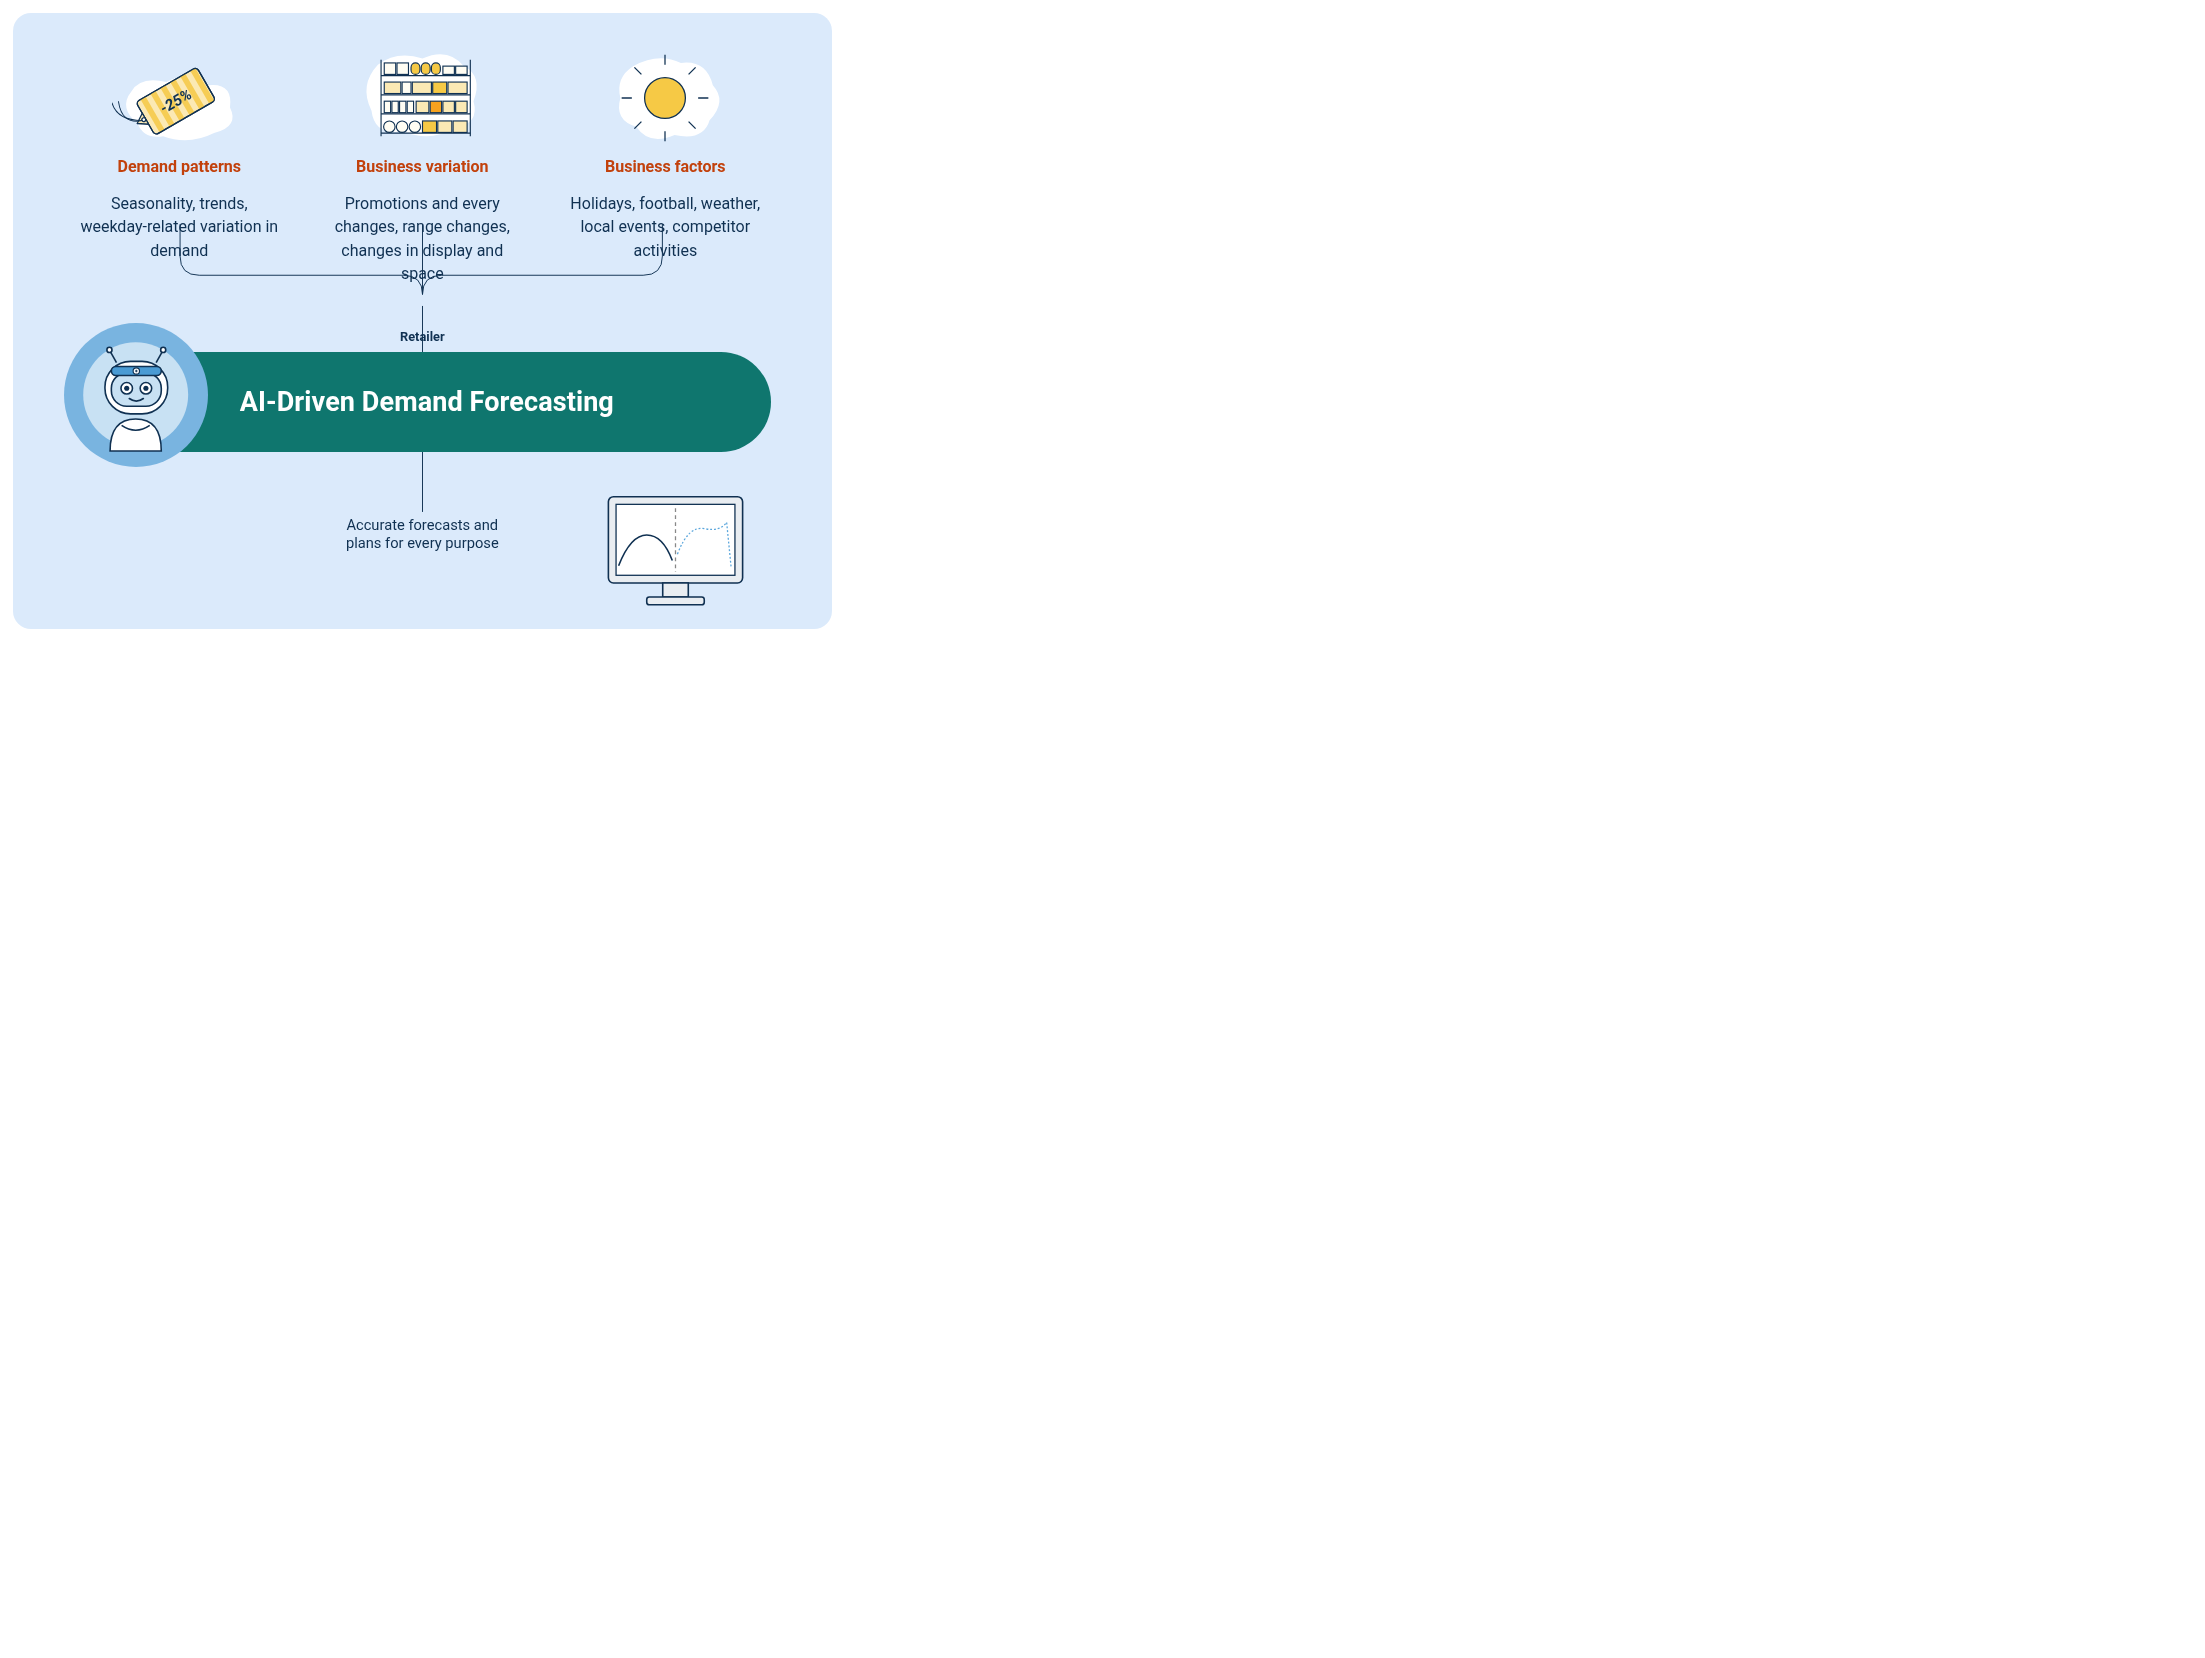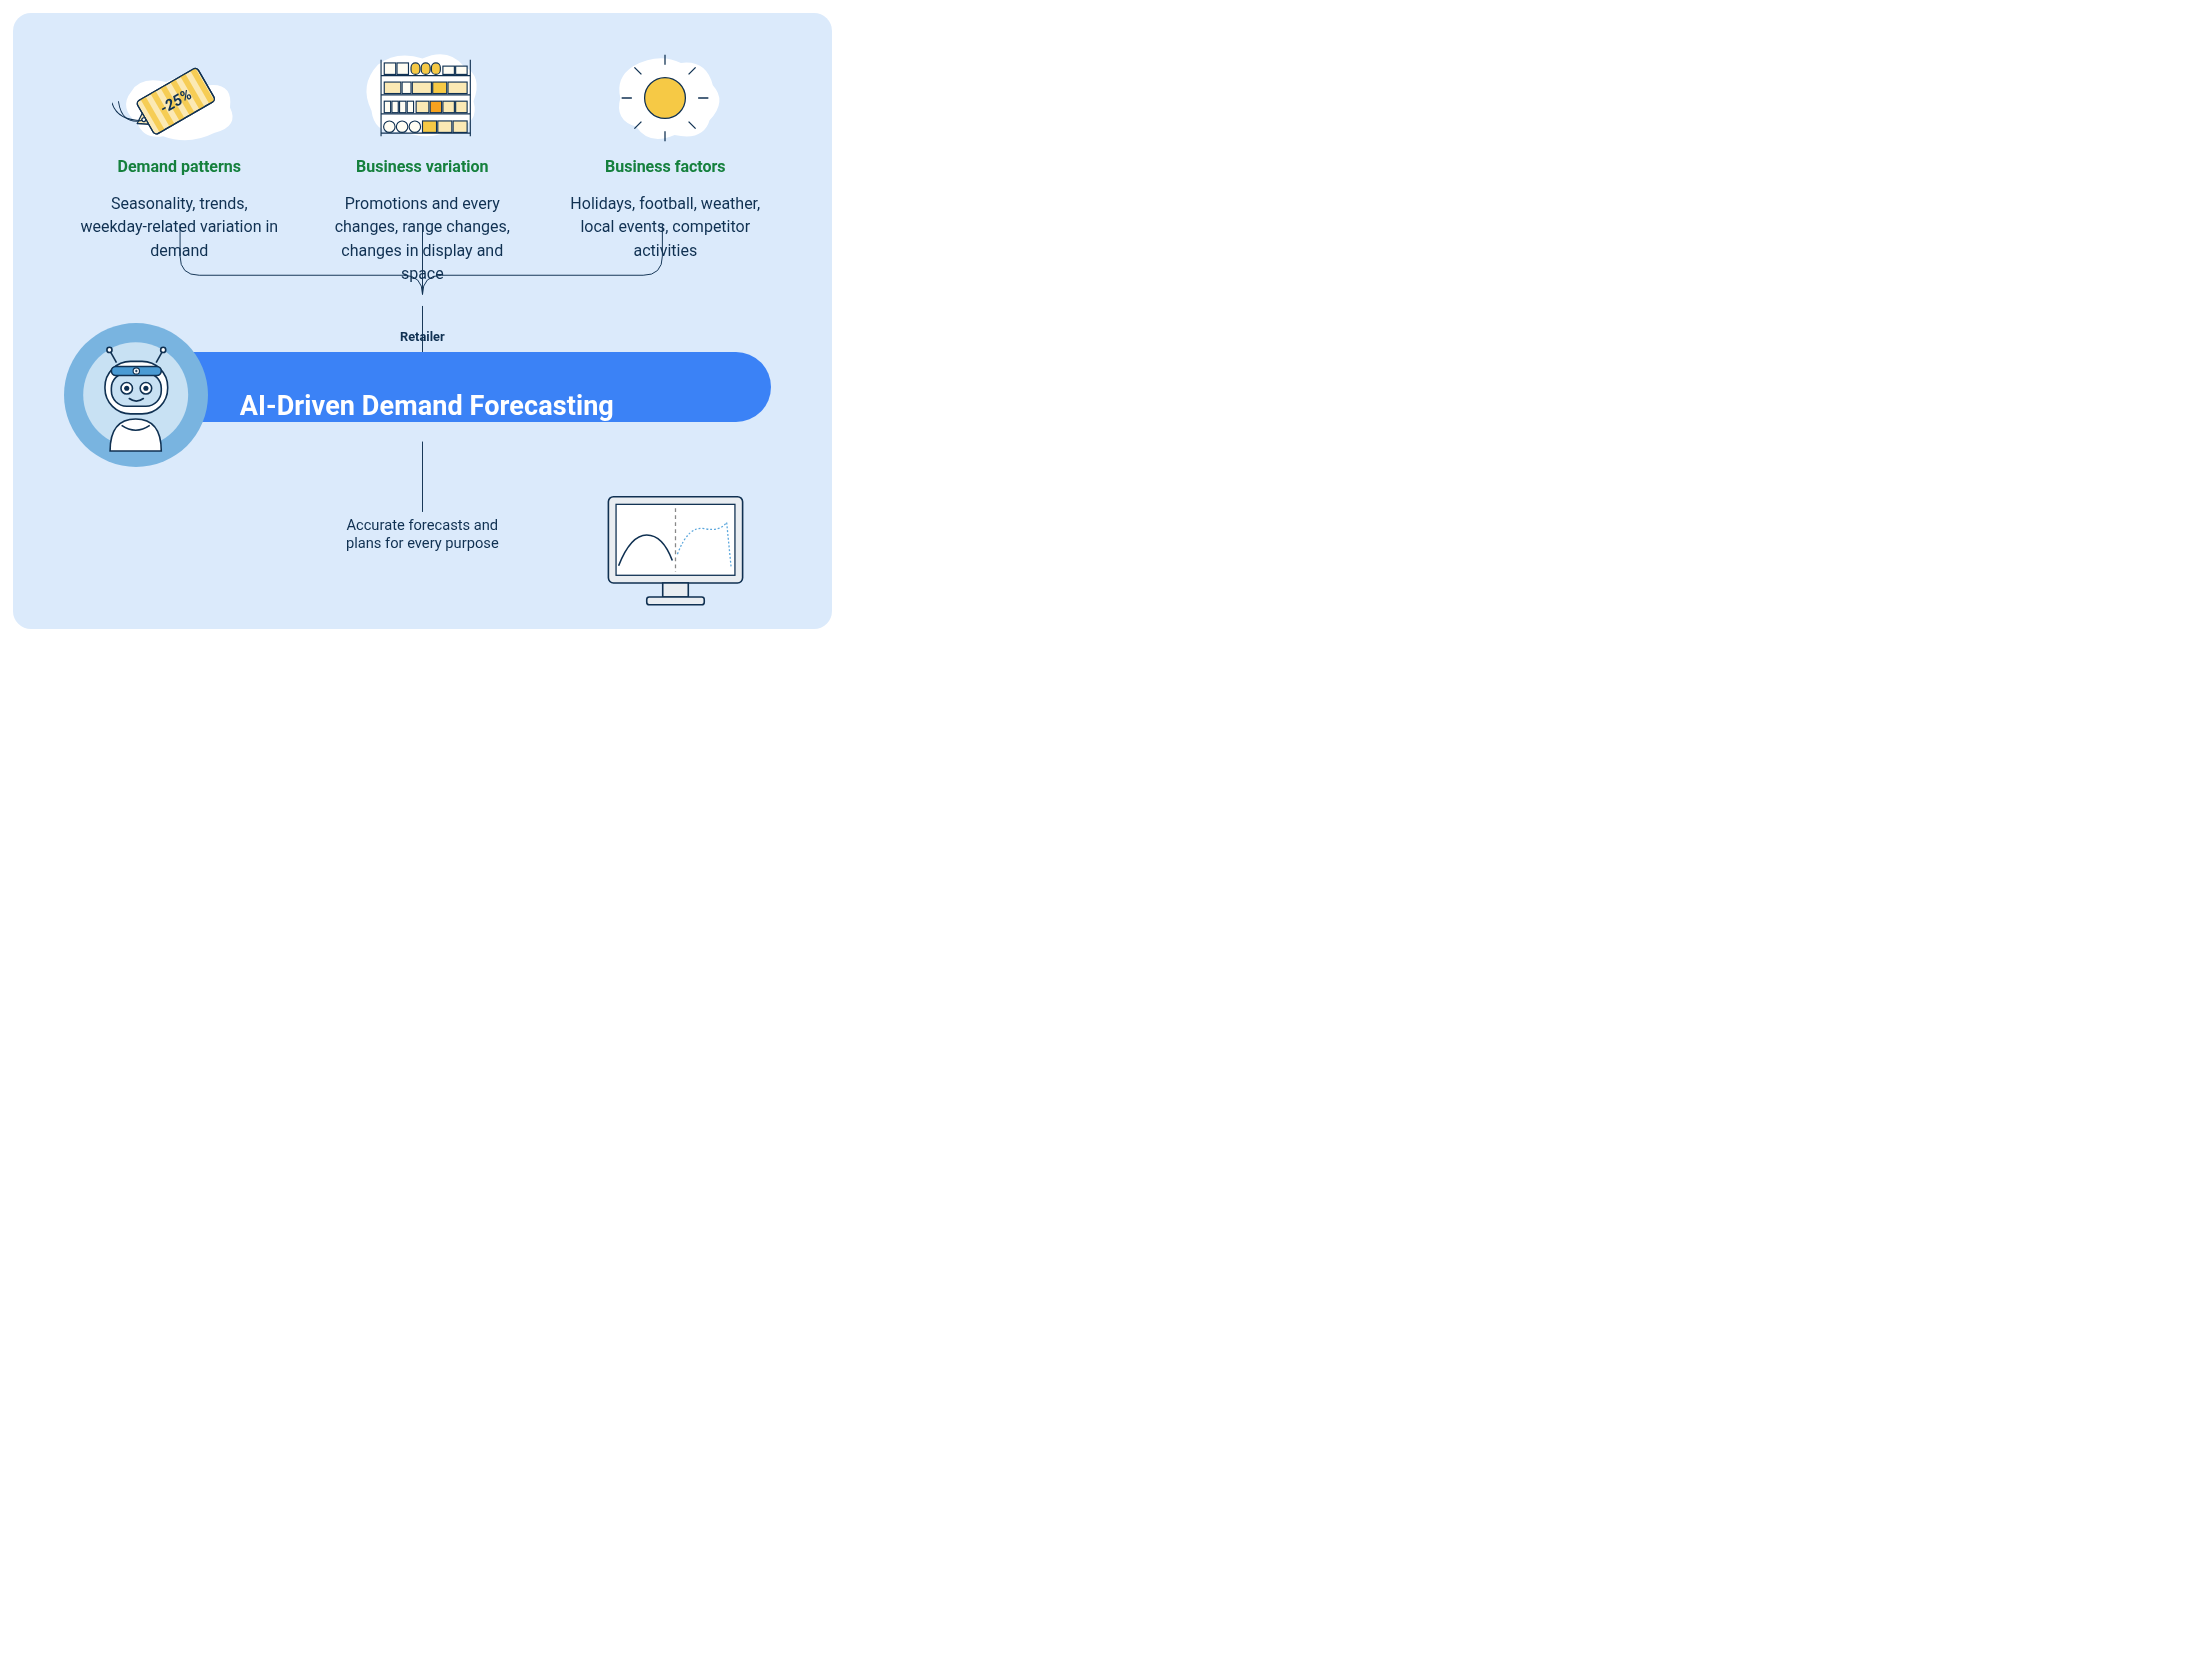--- a/index.html
+++ b/index.html
@@ -34,21 +34,21 @@
     align-items: center;
   }
   .ico-wrap {
     height: 96px;
     display: flex;
     align-items: center;
     justify-content: center;
     position: relative;
   }
   .col h3 {
-    color: #15803d;
+    color: #c2410c;
     font-size: 16px;
     font-weight: 700;
     margin-top: 11.5px;
   }
   .col p {
     color: #103152;
     font-size: 16px;
     line-height: 1.45;
     margin-top: 16px;
     max-width: 198px;
@@ -63,25 +63,25 @@
     font-weight: 700;
     font-size: 12.8px;
     margin-top: 42px;
   }
   
   .bar {
     position: absolute;
     top: 339px;
     left: 70px;
     right: 61px;
-    height: 70px;
-    background: #3b82f6;
+    height: 100px;
+    background: #0f766e;
     border-radius: 128px;
     display: flex;
-    align-items: flex-end;
+    align-items: center;
     justify-content: center;
   }
   .bar-title {
     color: #ffffff;
     font-size: 27px;
     font-weight: 700;
     letter-spacing: 0.1px;
   }
   
   .avatar {

